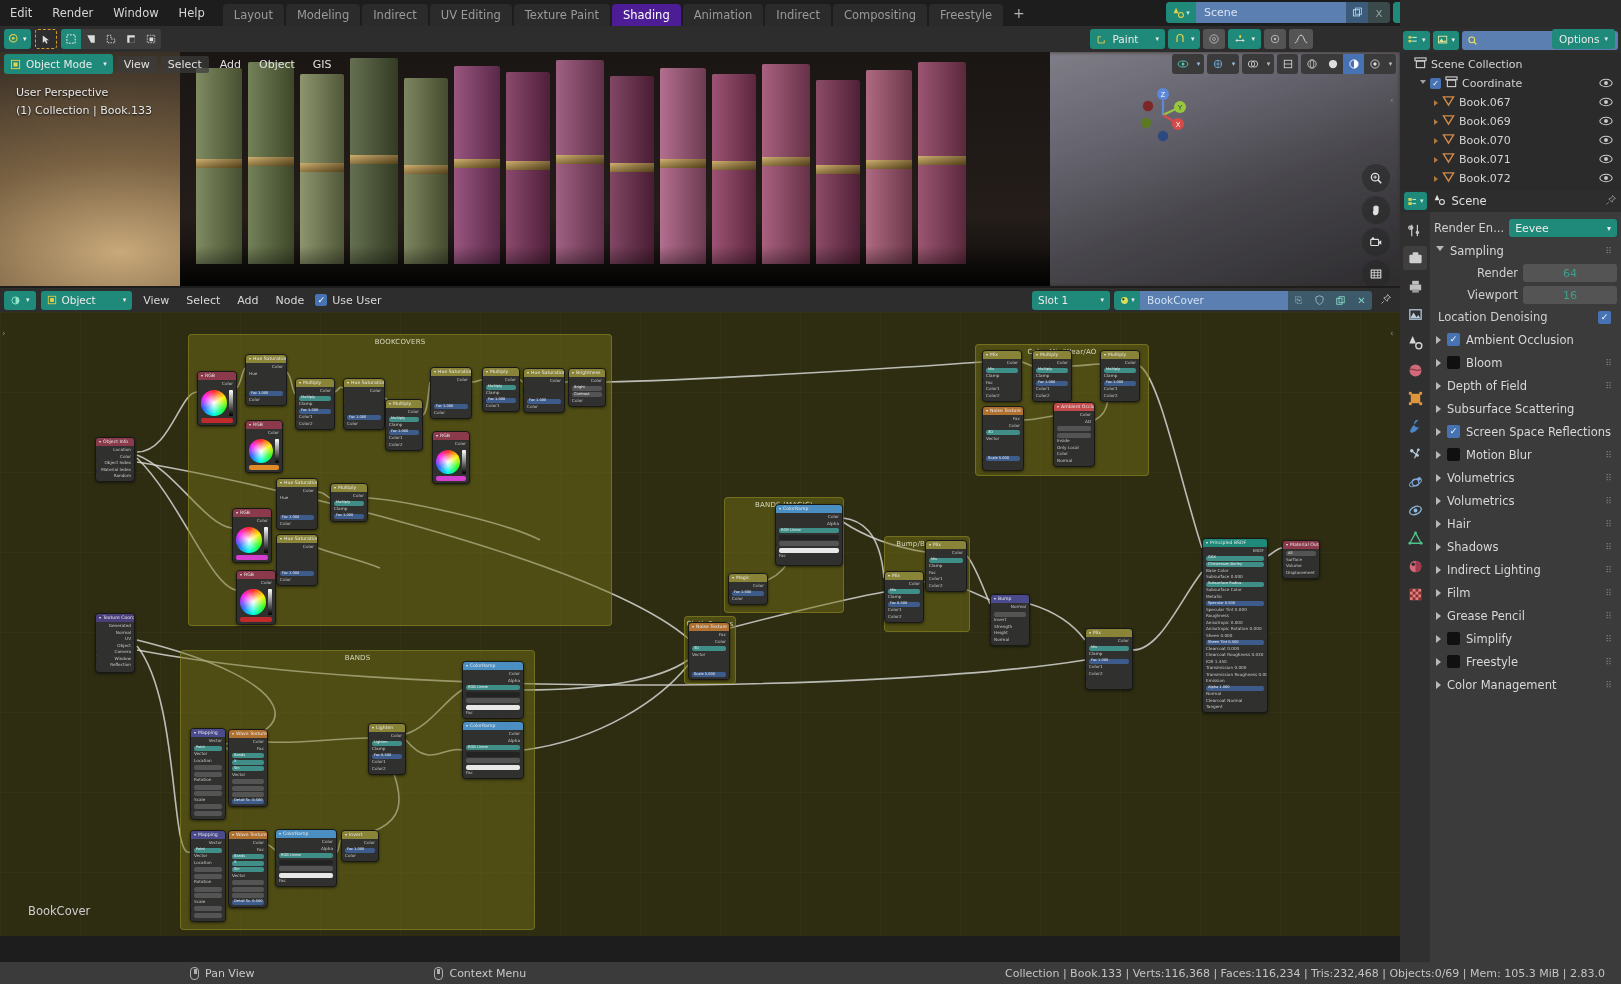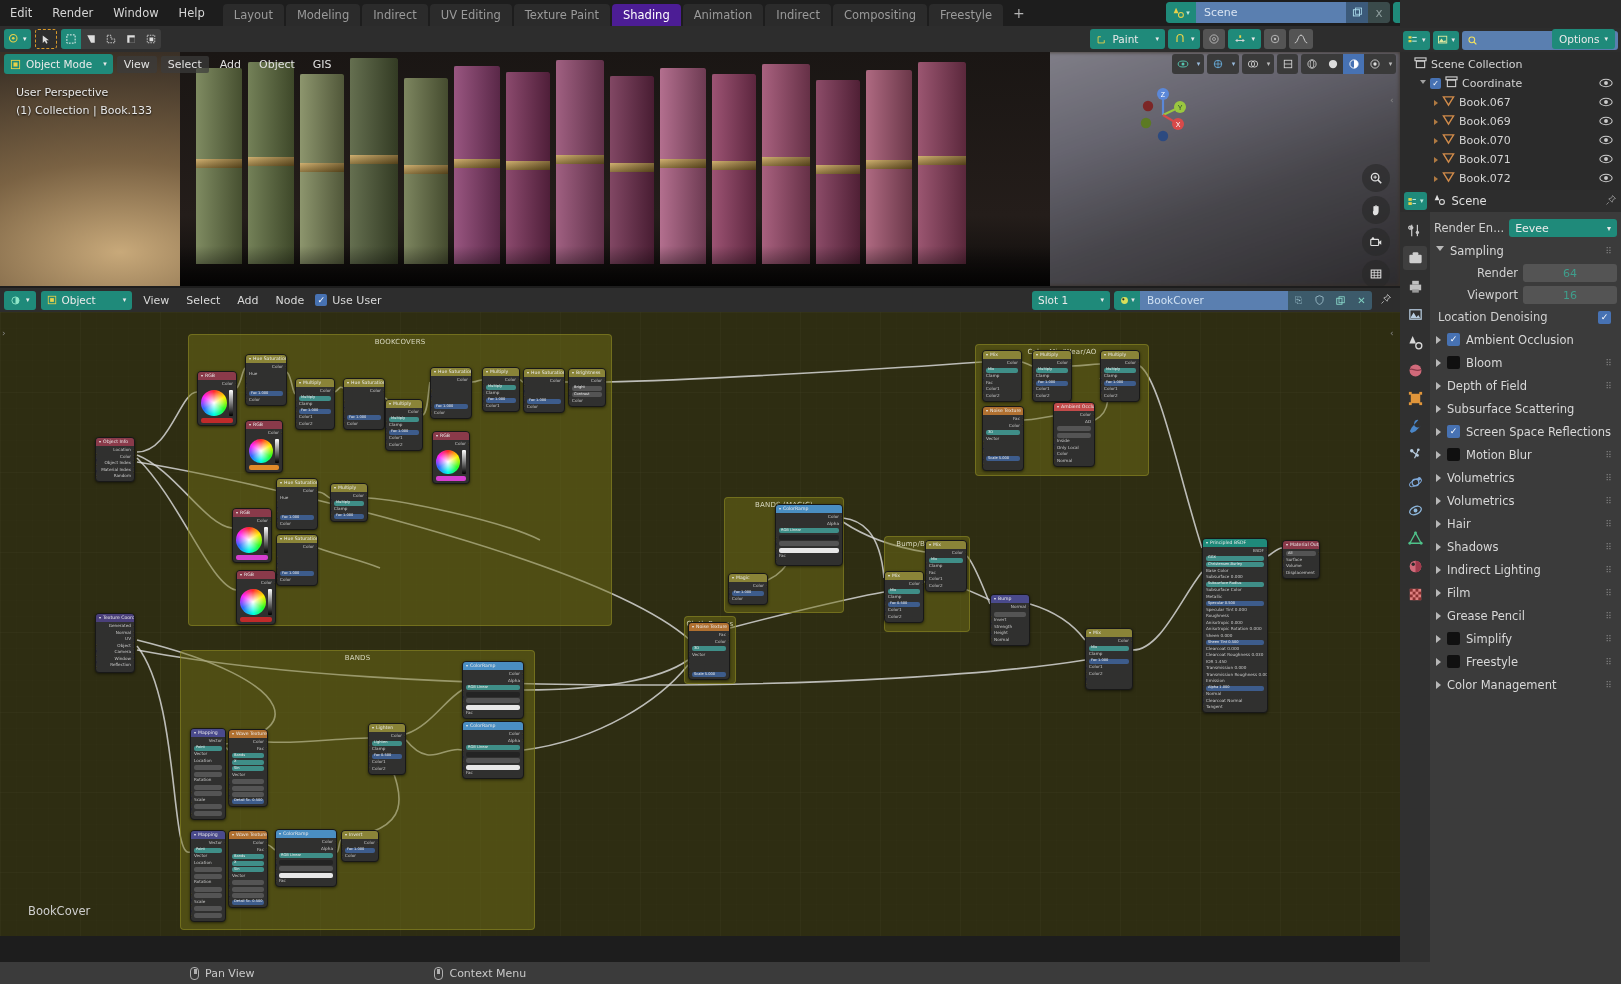--- a/index.html
+++ b/index.html
@@ -2071,15 +2071,16 @@
           <i></i>
         </span>
       <span>Pan View</span>
     </div>
     <div class="sb-item" style="margin-left:180px;">
       <span class="mouse-ic right">
           <i></i>
         </span>
       <span>Context Menu</span>
     </div>
+    <div id="sb-right">Collection | Book.133 | Verts:116,368 | Faces:116,234 | Tris:232,468 | Objects:0/69 | Mem: 105.3 MiB | 2.83.0</div>
   </div>
 
 </div>
 
 </body></html>

